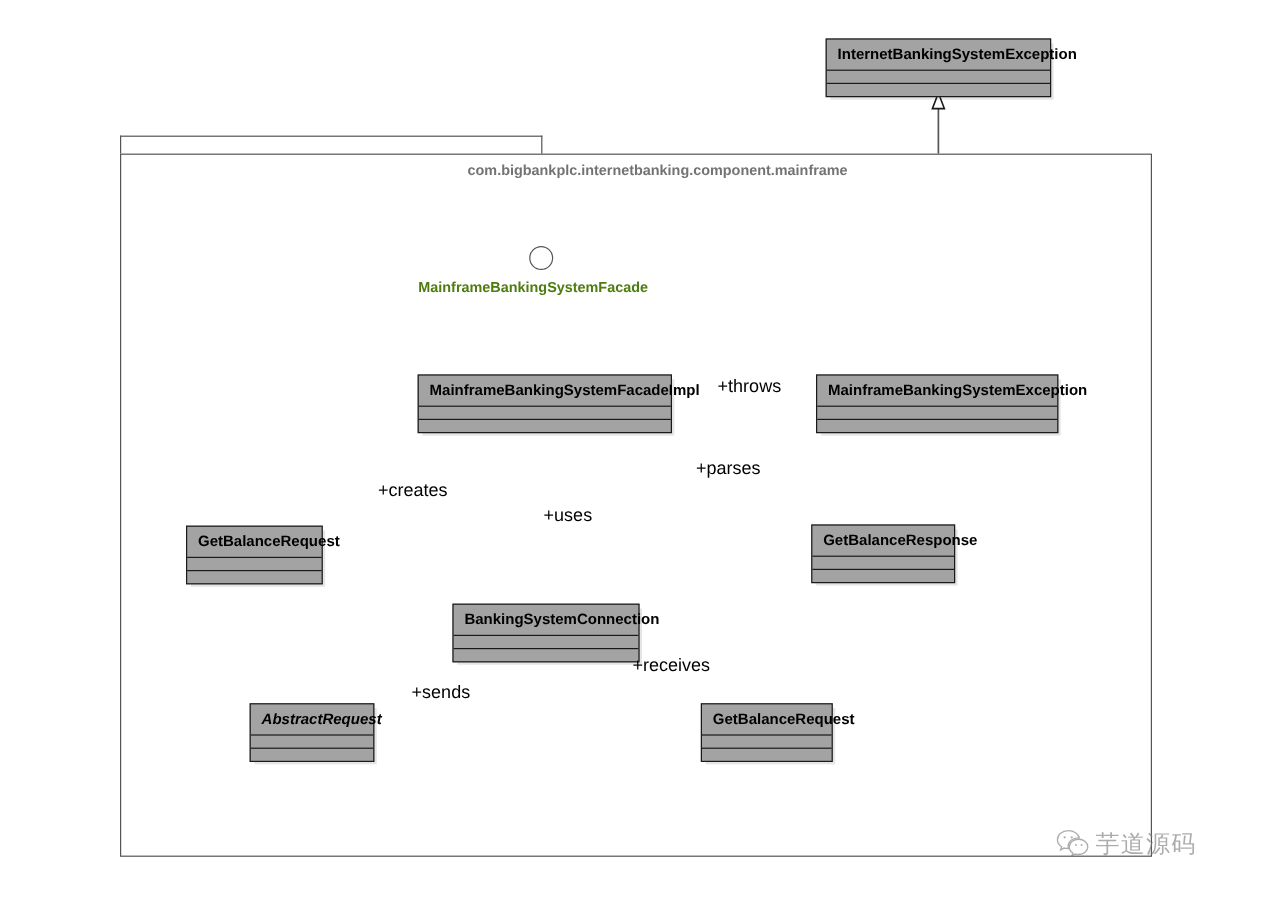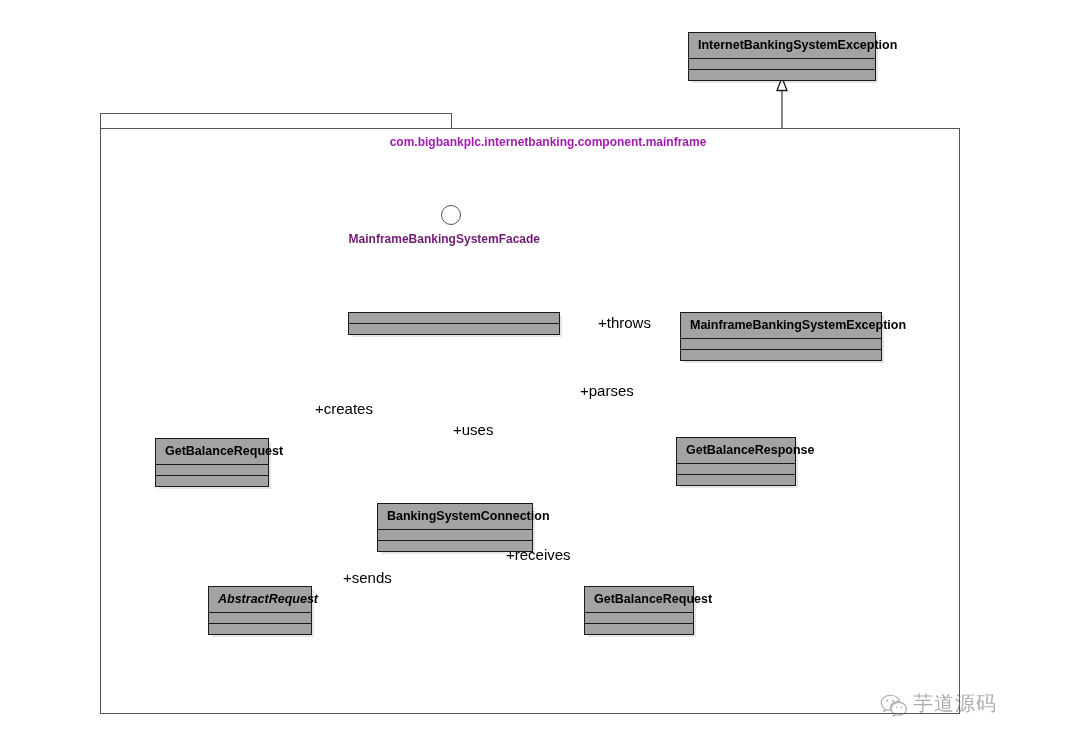--- a/index.html
+++ b/index.html
@@ -83,21 +83,21 @@
     z-index: 1;
   }
   #package-label {
     position: absolute;
     left: 100px;
     top: 135px;
     width: 896px;
     text-align: center;
     font-size: 12px;
     font-weight: bold;
-    color: #a21caf;
+    color: #737373;
     z-index: 2;
   }
 
   
   #lollipop-circle {
     position: absolute;
     left: 441px;
     top: 205px;
     width: 20px;
     height: 20px;
@@ -108,42 +108,42 @@
     z-index: 4;
   }
   #lollipop-label {
     position: absolute;
     left: 300px;
     top: 232px;
     width: 240px;
     text-align: right;
     font-size: 12px;
     font-weight: bold;
-    color: #701a75;
+    color: #4d7c0f;
     white-space: nowrap;
     z-index: 4;
   }
 
   
   .edge-label {
     position: absolute;
     font-size: 15px;
     color: #000000;
     white-space: nowrap;
     z-index: 6;
     background: transparent;
   }
 
   
   #watermark {
     position: absolute;
     left: 880px;
     top: 690px;
     display: flex;
-    align-items: flex-end;
+    align-items: flex-start;
     gap: 5px;
     z-index: 20;
     opacity: 0.62;
   }
   #watermark .wm-text {
     font-size: 20px;
     color: #7a7a7a;
     letter-spacing: 1px;
     font-family: "DejaVu Sans", sans-serif;
   }
@@ -211,20 +211,21 @@
   <div id="lollipop-circle"></div>
   <div id="lollipop-label">MainframeBankingSystemFacade</div>
 
   <div class="uml-class" style="left:688px; top:32px; width:188px;">
     <div class="name-row">InternetBankingSystemException</div>
     <div class="attr-row"></div>
     <div class="op-row"></div>
   </div>
 
   <div class="uml-class" style="left:348px; top:312px; width:212px;">
+    <div class="name-row">MainframeBankingSystemFacadeImpl</div>
     <div class="attr-row"></div>
     <div class="op-row"></div>
   </div>
 
   <div class="uml-class" style="left:155px; top:438px; width:114px;">
     <div class="name-row">GetBalanceRequest</div>
     <div class="attr-row"></div>
     <div class="op-row"></div>
   </div>
 
@@ -261,21 +262,21 @@
   <div class="edge-label" style="left:598px; top:314px;">+throws</div>
 
   <div class="edge-label" style="left:315px; top:400px;">+creates</div>
 
   <div class="edge-label" style="left:453px; top:421px;">+uses</div>
 
   <div class="edge-label" style="left:580px; top:382px;">+parses</div>
 
   <div class="edge-label" style="left:343px; top:569px;">+sends</div>
 
-  <div class="edge-label" style="left:506px; top:546px;">+receives</div>
+  <div class="edge-label" style="left:527px; top:546px;">+receives</div>
 
   <div id="watermark">
     <svg width="28" height="24" viewBox="0 0 28 24">
       <path d="M10.2 2.2C5.2 2.2 1.2 5.6 1.2 9.7c0 2.4 1.4 4.5 3.5 5.9l-0.9 2.7 3.1-1.6c0.9 0.2 1.9 0.4 2.9 0.4h0.6c-0.2-0.6-0.3-1.2-0.3-1.8 0-3.9 3.8-7.1 8.5-7.1 0.3 0 0.6 0 0.9 0.1-0.8-3.5-4.5-6.1-9.3-6.1z" fill="none" stroke="#7a7a7a" stroke-width="1.1"></path>
       <circle cx="7.2" cy="7.8" r="0.95" fill="#7a7a7a"></circle>
       <circle cx="13.1" cy="7.8" r="0.95" fill="#7a7a7a"></circle>
       <path d="M18.8 9.4c-4.3 0-7.7 2.9-7.7 6.4 0 2 1.1 3.8 2.9 5l-0.7 2.2 2.6-1.3c0.9 0.2 1.9 0.4 2.9 0.4 4.3 0 7.7-2.9 7.7-6.4s-3.4-6.3-7.7-6.3z" fill="none" stroke="#7a7a7a" stroke-width="1.1"></path>
       <circle cx="16.6" cy="14.2" r="0.8" fill="#7a7a7a"></circle>
       <circle cx="21.3" cy="14.2" r="0.8" fill="#7a7a7a"></circle>
     </svg>

